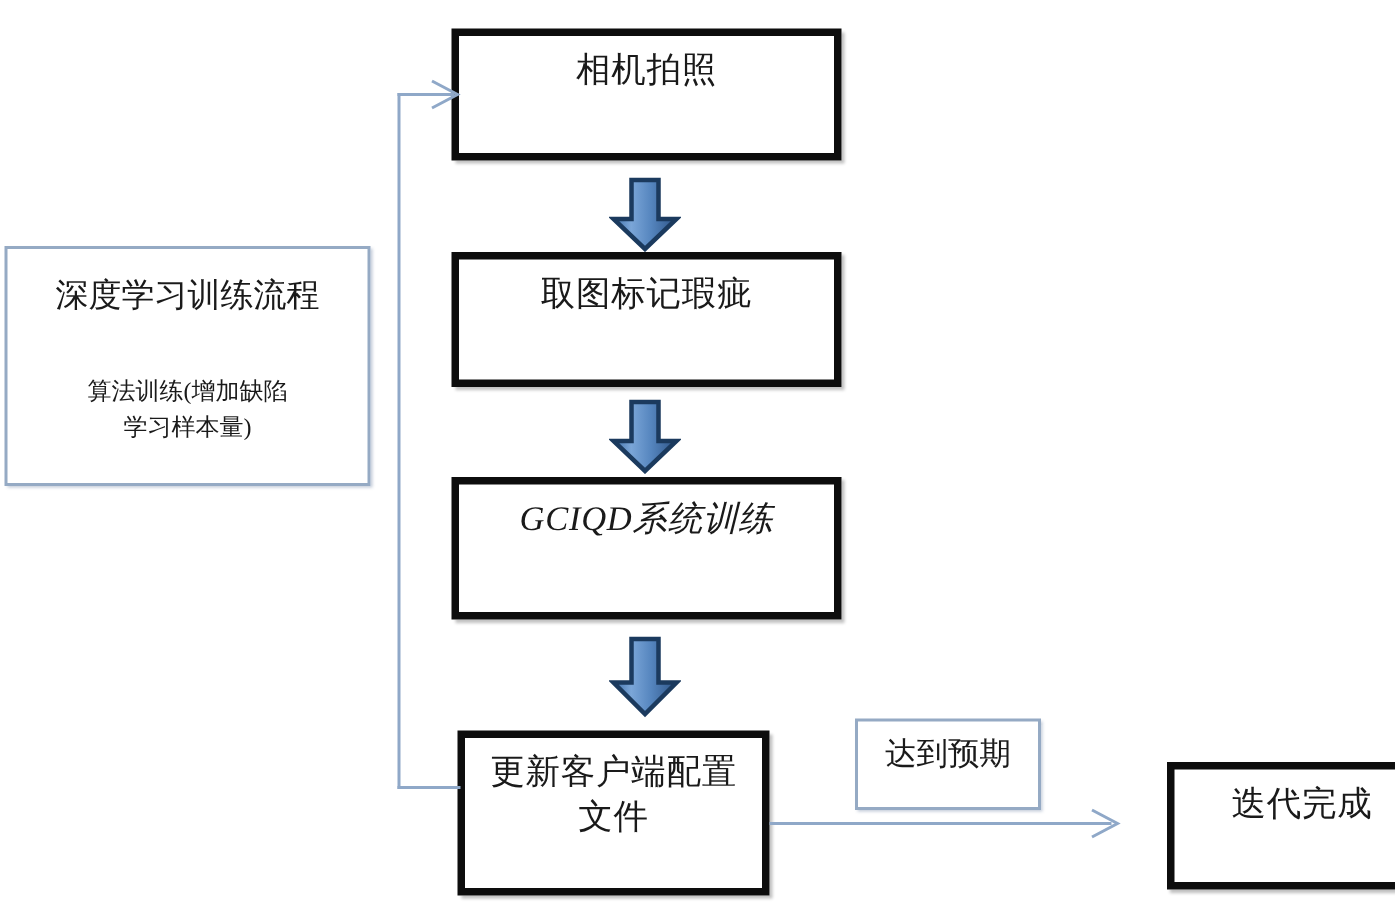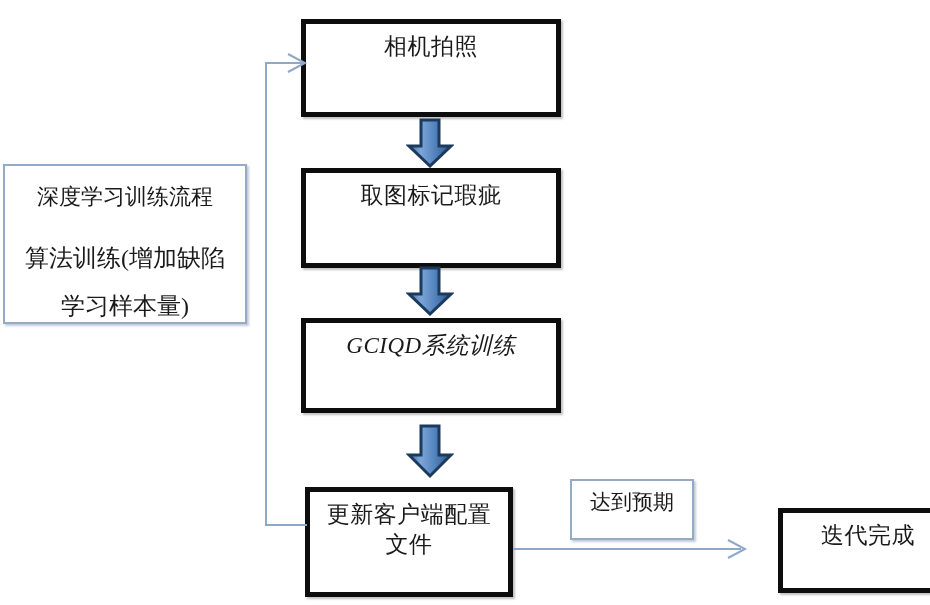--- a/index.html
+++ b/index.html
@@ -56,23 +56,23 @@
     white-space: pre-line;
   }
 
   
   #panel-training .note-line-1 {
     top: 16px;
     font-size: 22px;
     line-height: 30px;
   }
   #panel-training .note-line-2 {
-    top: 68px;
-    font-size: 24px;
-    line-height: 48px;
+    top: 84px;
+    font-size: 16px;
+    line-height: 24px;
     padding: 0 10px;
   }
 
   
   #label-expected .note-text {
     top: 7px;
     font-size: 21px;
     line-height: 28px;
   }
 
@@ -97,37 +97,37 @@
 <body>
 
 <div id="canvas">
 
   <div class="note-box" id="panel-training" style="left:3px; top:164px; width:244px; height:160px;">
     <div class="note-text note-line-1">深度学习训练流程</div>
     <div class="note-text note-line-2">算法训练(增加缺陷
 学习样本量)</div>
   </div>
 
-  <div class="proc-box" id="node-capture" style="left:301px; top:19px; width:260px; height:98px;">
+  <div class="proc-box" id="node-capture" style="left:301px; top:19px; width:260px; height:88px;">
     <div class="box-text">相机拍照</div>
   </div>
 
   <svg class="block-arrow" style="left:406px; top:118px;" width="48" height="50" viewBox="0 0 48 50">
     <defs>
       <linearGradient id="ba1" x1="0" y1="0" x2="1" y2="0">
         <stop offset="0%" stop-color="#3F6FA8"></stop>
         <stop offset="28%" stop-color="#7BA6D8"></stop>
         <stop offset="60%" stop-color="#5585BE"></stop>
         <stop offset="100%" stop-color="#2E5486"></stop>
       </linearGradient>
     </defs>
     <polygon points="15,2 33,2 33,28 45,28 24,48 3,28 15,28" fill="url(#ba1)" stroke="#1B3A5E" stroke-width="3" stroke-linejoin="miter"></polygon>
   </svg>
 
-  <div class="proc-box" id="node-annotate" style="left:301px; top:168px; width:260px; height:100px;">
+  <div class="proc-box" id="node-annotate" style="left:301px; top:168px; width:260px; height:90px;">
     <div class="box-text">取图标记瑕疵</div>
   </div>
 
   <svg class="block-arrow" style="left:406px; top:266px;" width="48" height="50" viewBox="0 0 48 50">
     <defs>
       <linearGradient id="ba2" x1="0" y1="0" x2="1" y2="0">
         <stop offset="0%" stop-color="#3F6FA8"></stop>
         <stop offset="28%" stop-color="#7BA6D8"></stop>
         <stop offset="60%" stop-color="#5585BE"></stop>
         <stop offset="100%" stop-color="#2E5486"></stop>

